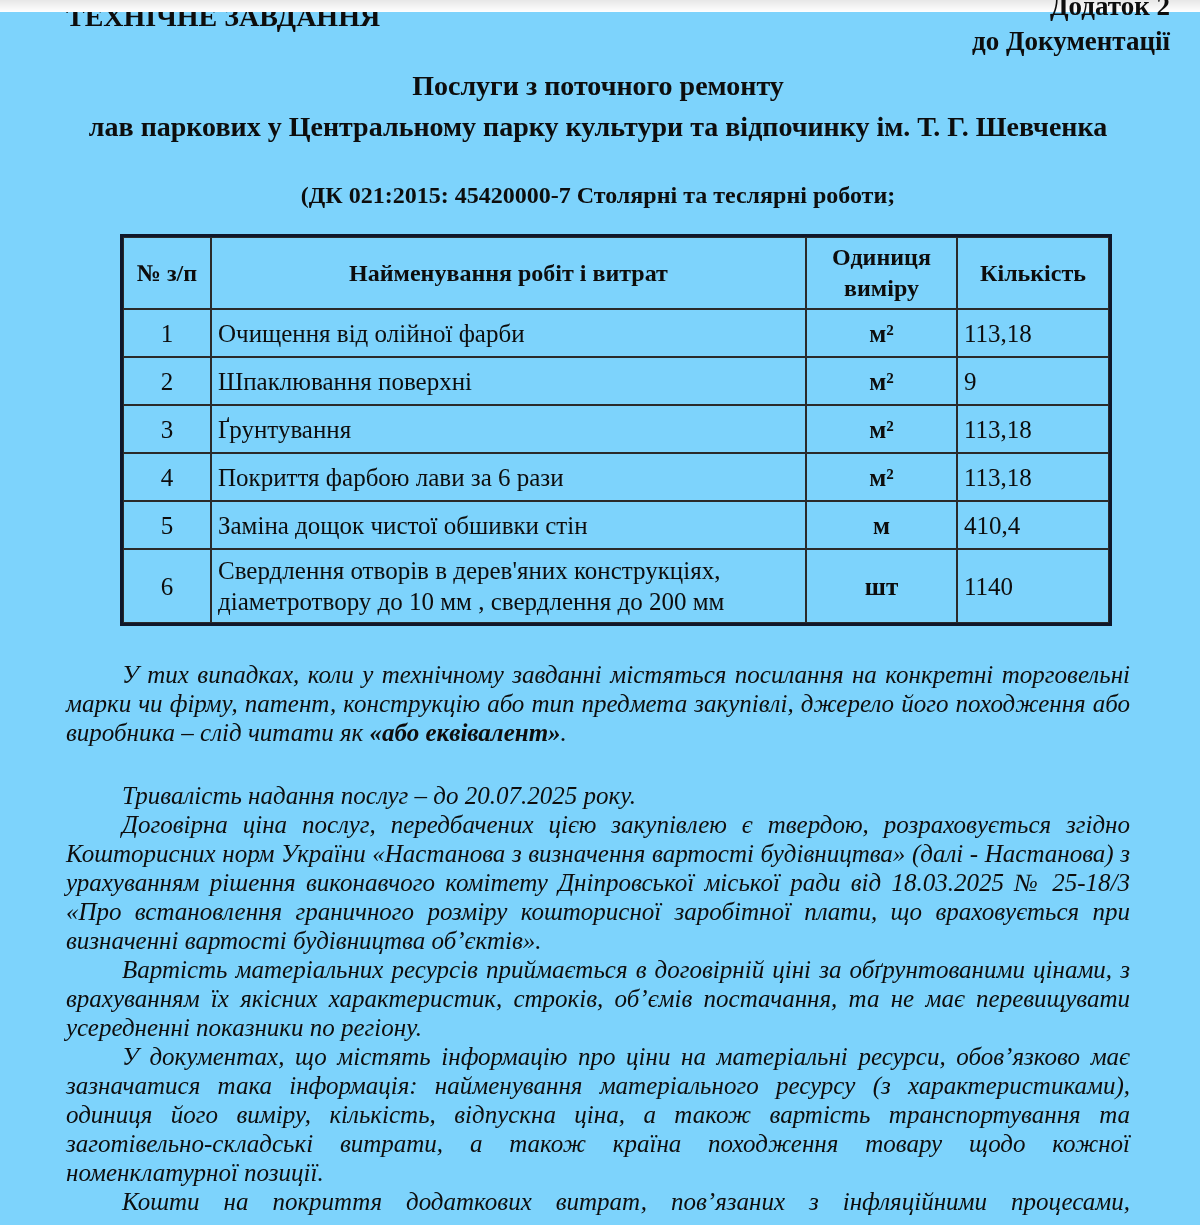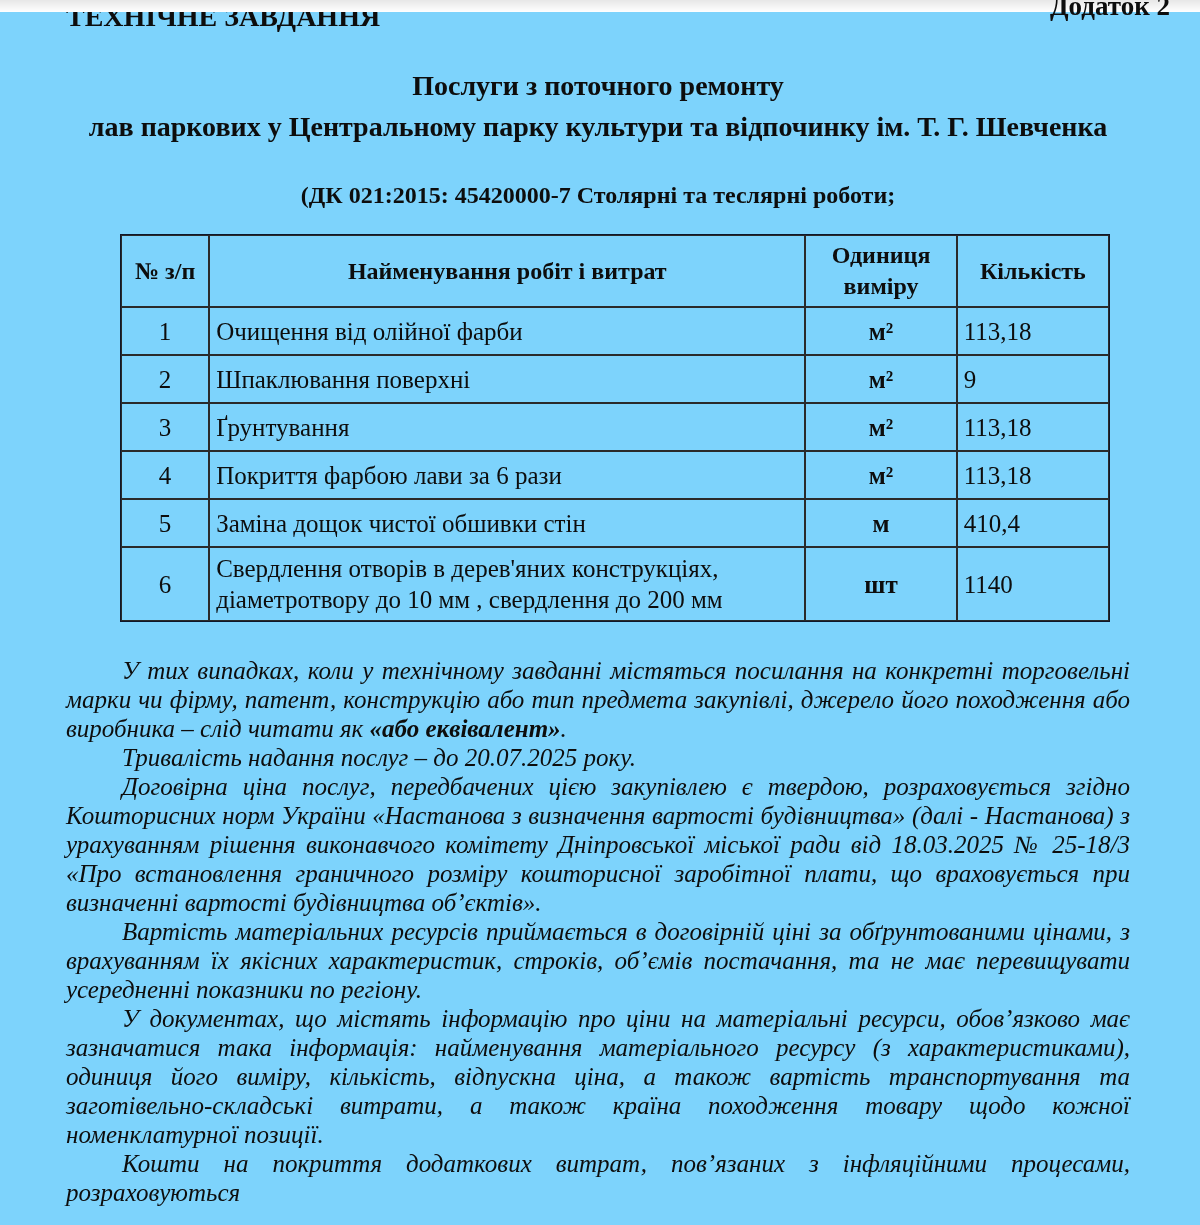--- a/index.html
+++ b/index.html
@@ -48,21 +48,21 @@
     font-size:24px;
     line-height:33px;
   }
 
   table.works {
     margin:22px 0 0 54px;
     width:990px;
     border-collapse:separate;
     border-spacing:0;
     table-layout:fixed;
-    border:1px solid #0f172a;
+    border:3px solid #0f172a;
   }
   table.works th, table.works td {
     border:1px solid #2a2a2a;
     vertical-align:middle;
     font-size:25px;
     line-height:31px;
     padding:4px 6px;
     overflow:hidden;
   }
   table.works th {
@@ -83,32 +83,33 @@
 
   .body-text { margin-top:34px; }
   .body-text p {
     margin:0;
     font-size:25px;
     line-height:29px;
     text-align:justify;
     text-indent:56px;
     font-style:italic;
   }
-  .body-text p.no-justify { text-align:left; }
+  .body-text p.no-justify { text-align:left;margin-top:34px; }
   .body-text p.stretch-last { text-align-last:justify; }
   .bold { font-weight:bold; }
 </style>
 </head>
 <body>
 
 <div class="page">
   <div class="top-fade"></div>
 
   <div class="appendix">
     <div>Додаток 2</div>
+    <div>до Документації</div>
   </div>
 
   <div class="content">
     <div class="doc-title">ТЕХНІЧНЕ ЗАВДАННЯ</div>
 
     <div class="doc-subtitle">
       <div>Послуги з поточного ремонту</div>
       <div>лав паркових у Центральному парку культури та відпочинку ім. Т. Г. Шевченка</div>
     </div>
 

